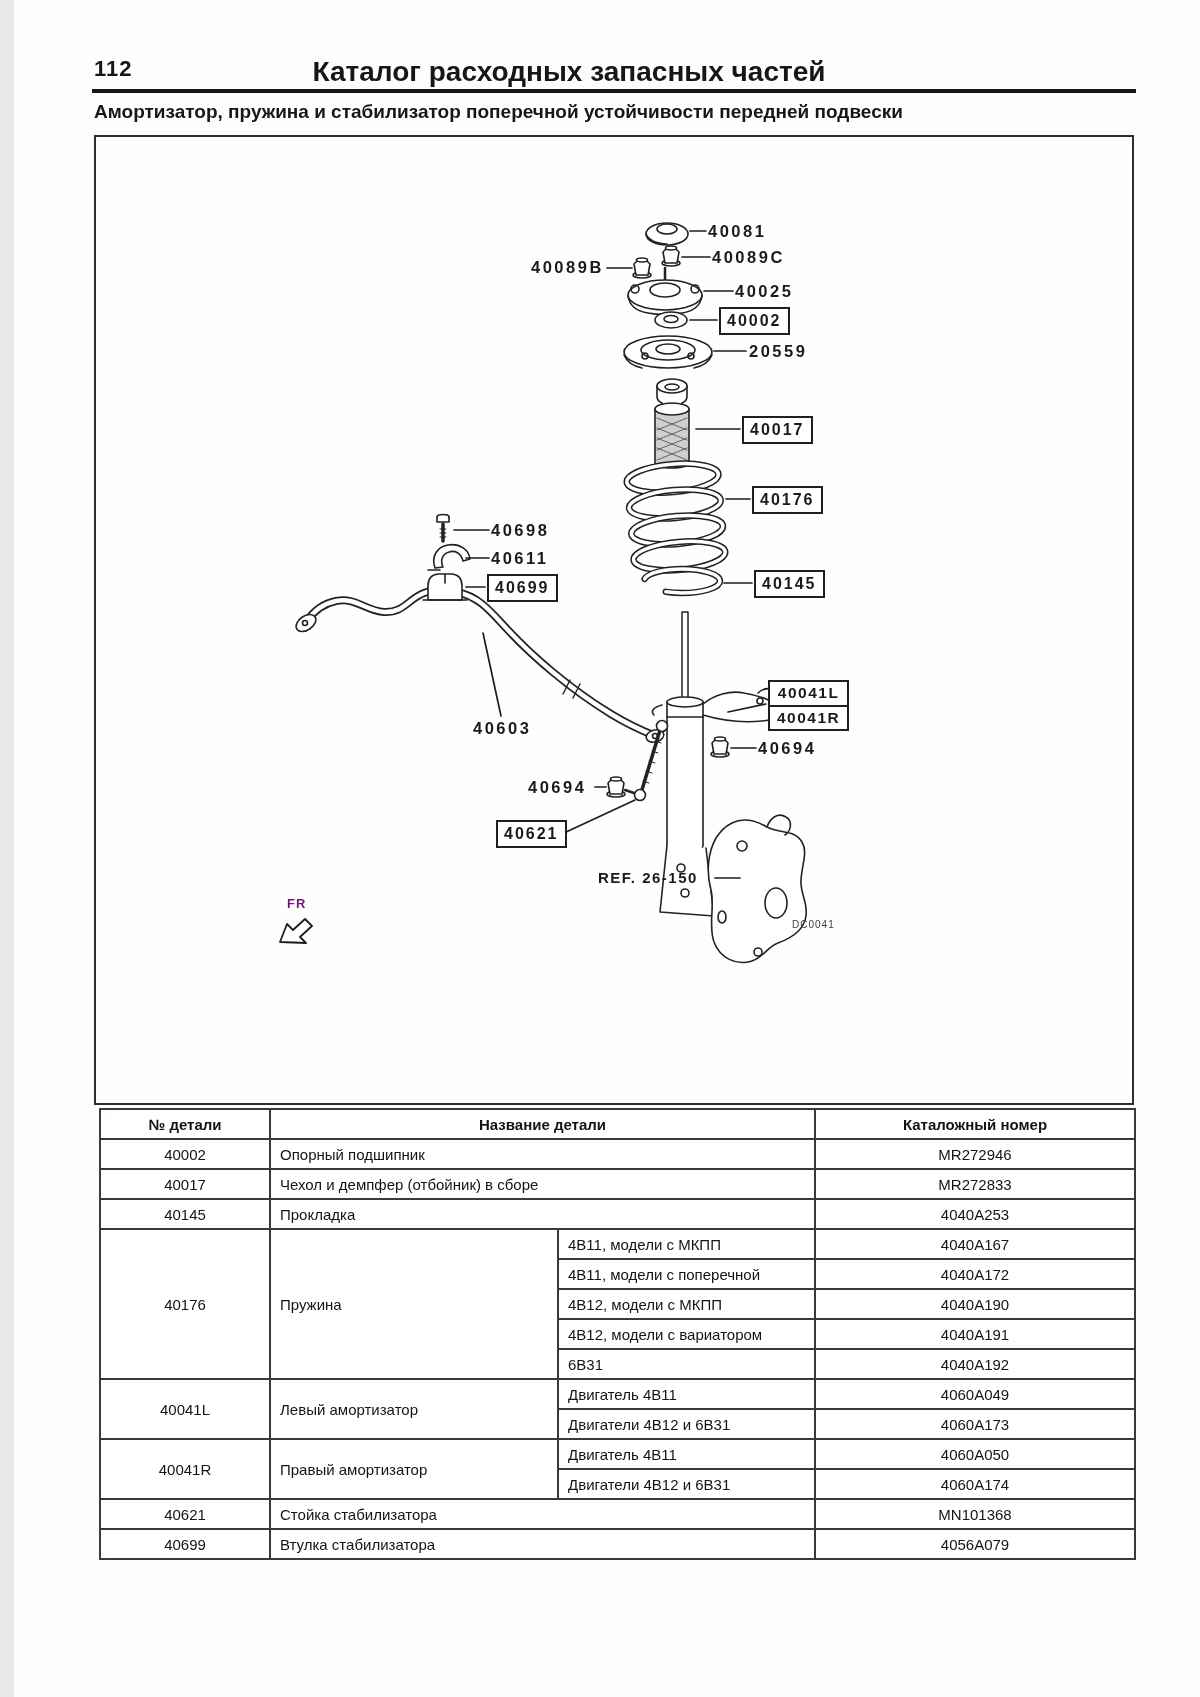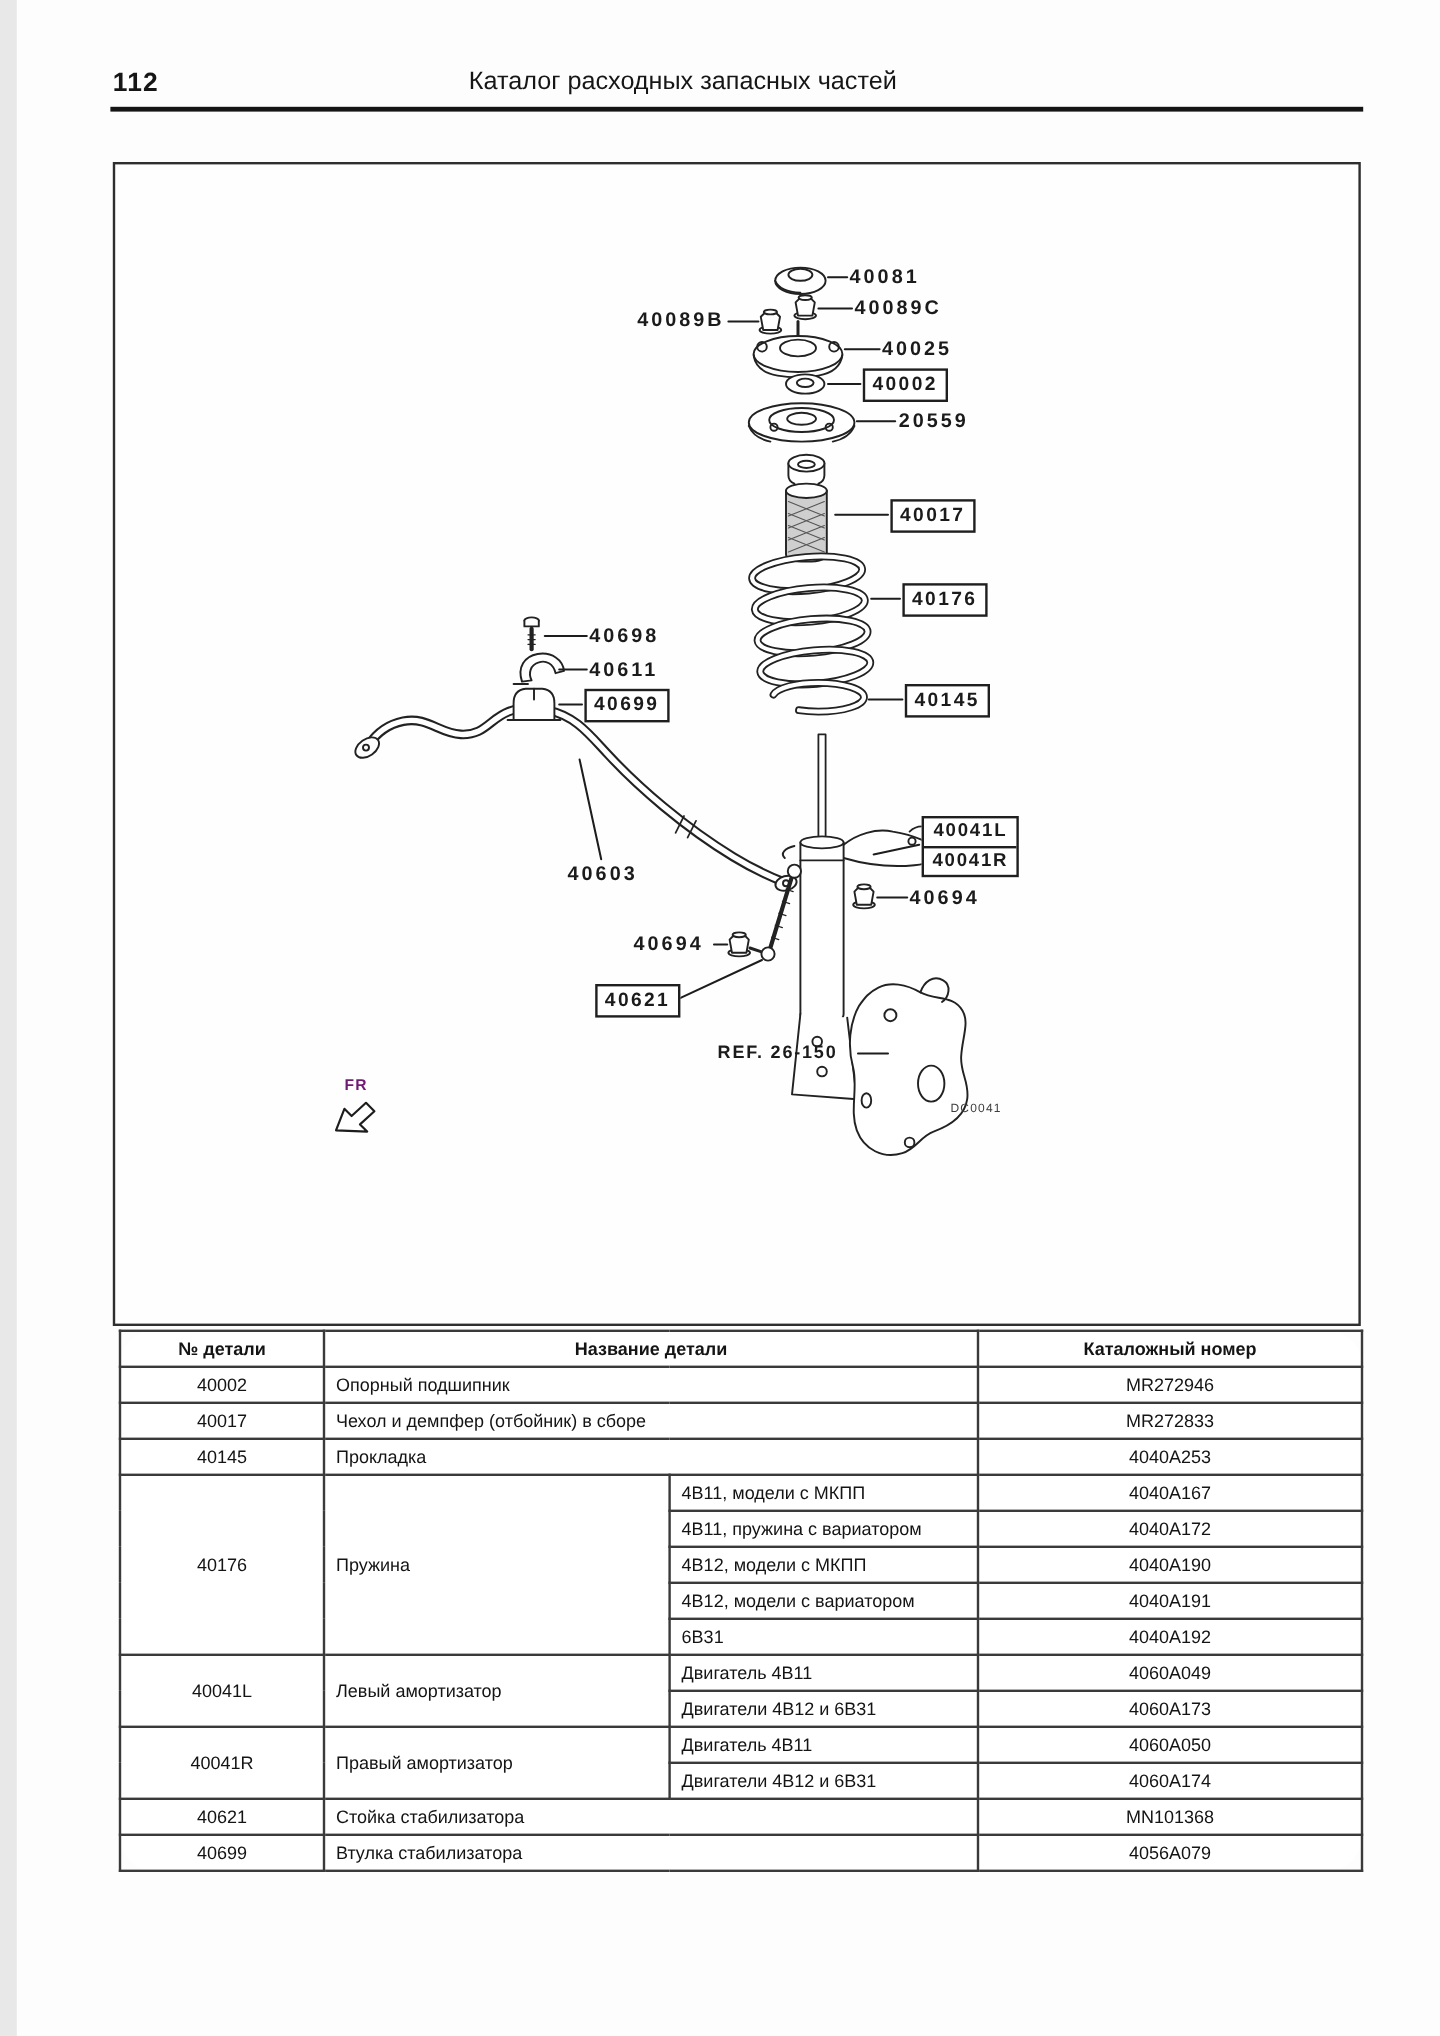--- a/index.html
+++ b/index.html
@@ -1,20 +1,20 @@
 <!DOCTYPE html>
 <html><head>
 <meta charset="utf-8">
 <style>
   html,body{margin:0;padding:0;background:#e8e8e8;}
   #page{position:relative;width:1200px;height:1697px;background:#fdfdfd;overflow:hidden;
         font-family:"Liberation Sans","DejaVu Sans",sans-serif;color:#161616;margin-left:14px;}
   
   .page-number{position:absolute;left:80px;top:56px;font-size:22px;font-weight:bold;letter-spacing:1px;}
-  .header-title{position:absolute;left:80px;top:56px;width:950px;text-align:center;font-size:21px;font-weight:normal;}
+  .header-title{position:absolute;left:80px;top:56px;width:950px;text-align:center;font-size:28px;font-weight:bold;}
   .header-rule{position:absolute;left:78px;top:89px;width:1044px;height:4px;background:#151515;}
   .page-subtitle{position:absolute;left:80px;top:101px;font-size:19px;font-weight:bold;white-space:nowrap;}
   
   .diagram-frame{position:absolute;left:80px;top:135px;width:1036px;height:966px;border:2px solid #2e2e2e;background:#fefefe;}
   .diagram-svg{position:absolute;left:80px;top:135px;}
   .plain-label{position:absolute;font-weight:bold;font-size:16.5px;letter-spacing:2.5px;color:#1b1b1b;white-space:nowrap;line-height:1.1;}
   .boxed-label{position:absolute;font-weight:bold;font-size:16px;letter-spacing:2px;color:#1b1b1b;border:2px solid #1f1f1f;background:#fff;padding:2px 6px;line-height:1.25;white-space:nowrap;}
   .double-box{position:absolute;border:2px solid #1f1f1f;background:#fff;}
   .db-row{font-weight:bold;font-size:15.5px;letter-spacing:1.5px;color:#1b1b1b;padding:2px 7px;text-align:center;line-height:1.2;white-space:nowrap;}
   .db-bottom{border-top:2px solid #1f1f1f;}
@@ -30,20 +30,21 @@
   .cell-l{text-align:left;}
 </style>
 </head>
 <body>
 
 <div id="page">
 
   <div class="page-number">112</div>
   <div class="header-title">Каталог расходных запасных частей</div>
   <div class="header-rule"></div>
+  <div class="page-subtitle">Амортизатор, пружина и стабилизатор поперечной устойчивости передней подвески</div>
 
   <div class="diagram-frame"></div>
 
   <svg class="diagram-svg" width="1040" height="970" viewBox="80 135 1040 970" fill="none" stroke="#222" stroke-width="1.6" stroke-linecap="round" stroke-linejoin="round">
 
     <defs>
       <g id="nut">
         <ellipse cx="0" cy="6" rx="9" ry="3" fill="#fff"></ellipse>
         <path d="M-8 -5 L-4 -9 L4 -9 L8 -5 L6 6 L-6 6 Z" fill="#fff"></path>
         <ellipse cx="0" cy="-9" rx="5.5" ry="2" fill="#fff"></ellipse>
@@ -255,21 +256,21 @@
       <td class="cell-l" colspan="2">Прокладка</td>
       <td class="cell-c">4040A253</td>
     </tr>
     <tr>
       <td class="cell-c" rowspan="5">40176</td>
       <td class="cell-l" rowspan="5">Пружина</td>
       <td class="cell-l">4B11, модели с МКПП</td>
       <td class="cell-c">4040A167</td>
     </tr>
     <tr>
-      <td class="cell-l">4B11, пружина с вариатором</td>
+      <td class="cell-l">4B11, модели с поперечной</td>
       <td class="cell-c">4040A172</td>
     </tr>
     <tr>
       <td class="cell-l">4B12, модели с МКПП</td>
       <td class="cell-c">4040A190</td>
     </tr>
     <tr>
       <td class="cell-l">4B12, модели с вариатором</td>
       <td class="cell-c">4040A191</td>
     </tr>

